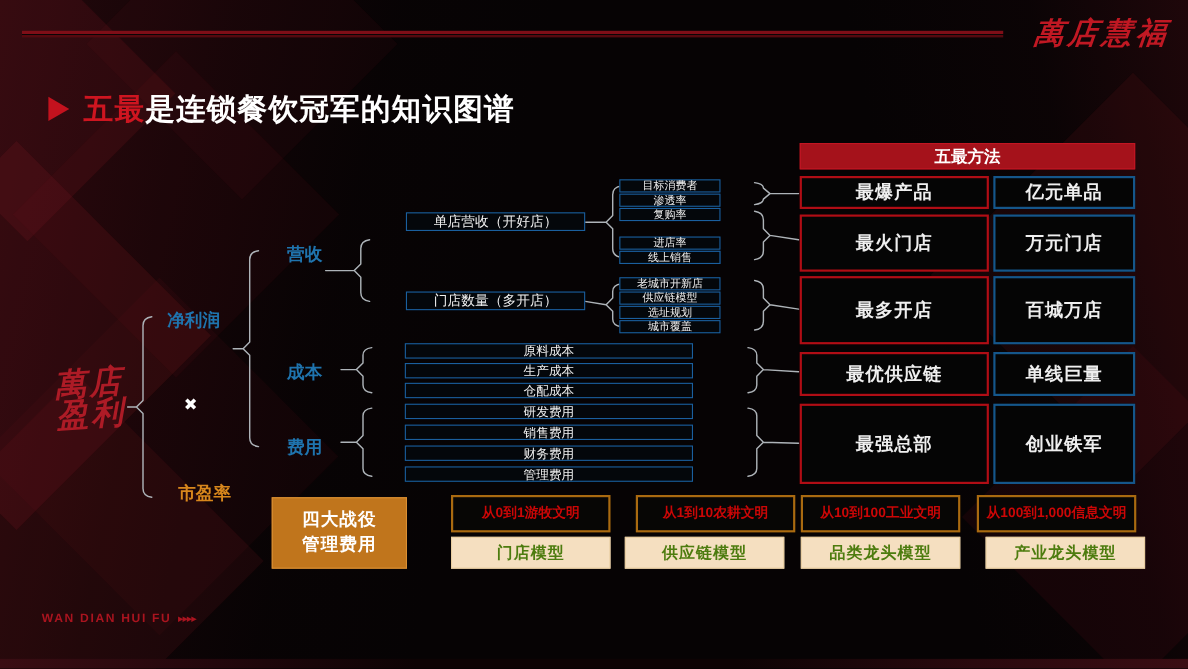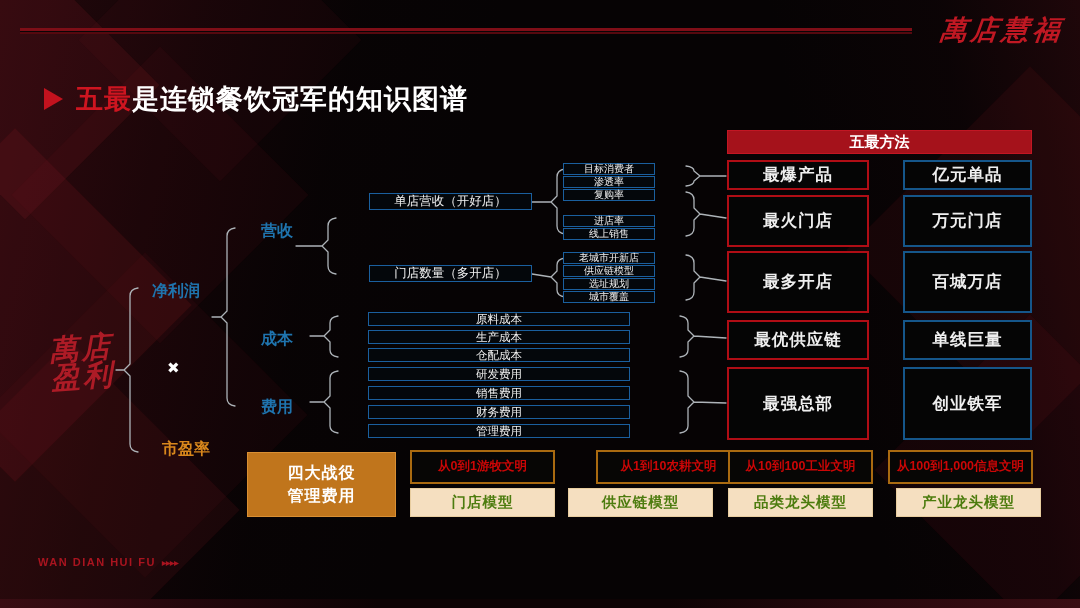--- a/index.html
+++ b/index.html
@@ -42,24 +42,24 @@
     background:#04070b;border:1.5px solid #1A5F9E;color:#F2F2F2;box-sizing:border-box;white-space:nowrap;}
   .node-mid{width:163px;height:17px;font-size:12.5px;}
   .node-sm{left:563px;width:92px;height:12px;font-size:10px;border-width:1px;}
   .node-wide{left:368px;width:262px;height:14px;font-size:11.5px;}
   
   .m-header{position:absolute;left:727px;top:130px;width:305px;height:24px;z-index:2;box-sizing:border-box;
     background:#A5121B;border:1px solid #C21623;display:flex;align-items:center;justify-content:center;
     font-size:15px;font-weight:bold;color:#fff;}
   .m-box{position:absolute;display:flex;align-items:center;justify-content:center;z-index:2;box-sizing:border-box;
     background:#050505;font-size:16.5px;font-weight:bold;color:#EFEFEF;letter-spacing:1px;}
-  .m-red{left:727px;width:142px;border:2px solid #B00D15;}
+  .m-red{left:727px;width:172px;border:2px solid #B00D15;}
   .m-blue{left:903px;width:129px;border:2px solid #15568A;}
   
-  .intro{position:absolute;left:247px;top:452px;width:149px;height:65px;z-index:2;box-sizing:border-box;
+  .intro{position:absolute;left:247px;top:452px;width:123px;height:65px;z-index:2;box-sizing:border-box;
     background:#C0751C;border:1px solid #D98F33;display:flex;flex-direction:column;align-items:center;justify-content:center;
     font-size:16px;font-weight:bold;color:#fff;line-height:1.4;letter-spacing:1px;}
   .stage-top{position:absolute;top:450px;width:145px;height:34px;z-index:2;box-sizing:border-box;
     background:#070605;border:2px solid #A96A10;display:flex;align-items:center;justify-content:center;
     font-size:12.5px;font-weight:bold;color:#CC0606;line-height:1.25;}
   .stage-bar{position:absolute;top:488px;width:145px;height:29px;z-index:2;box-sizing:border-box;
     background:#F5DFC0;border:1px solid #E8CD9F;display:flex;align-items:center;justify-content:center;
     font-size:14.5px;font-weight:bold;color:#4d7c0f;letter-spacing:1px;}
   
   .brand{position:absolute;left:38px;top:556px;z-index:2;color:#A9141F;font-weight:bold;
@@ -154,21 +154,21 @@
     <div>四大战役</div>
     <div>管理费用</div>
   </div>
 
   <div class="stage-top" style="left:410px;">
     <div>从0到1</div>
     <div>游牧文明</div>
   </div>
   <div class="stage-bar" style="left:410px;">门店模型</div>
 
-  <div class="stage-top" style="left:596px;">
+  <div class="stage-top" style="left:578px;">
     <div>从1到10</div>
     <div>农耕文明</div>
   </div>
   <div class="stage-bar" style="left:568px;">供应链模型</div>
 
   <div class="stage-top" style="left:728px;">
     <div>从10到100</div>
     <div>工业文明</div>
   </div>
   <div class="stage-bar" style="left:728px;">品类龙头模型</div>

